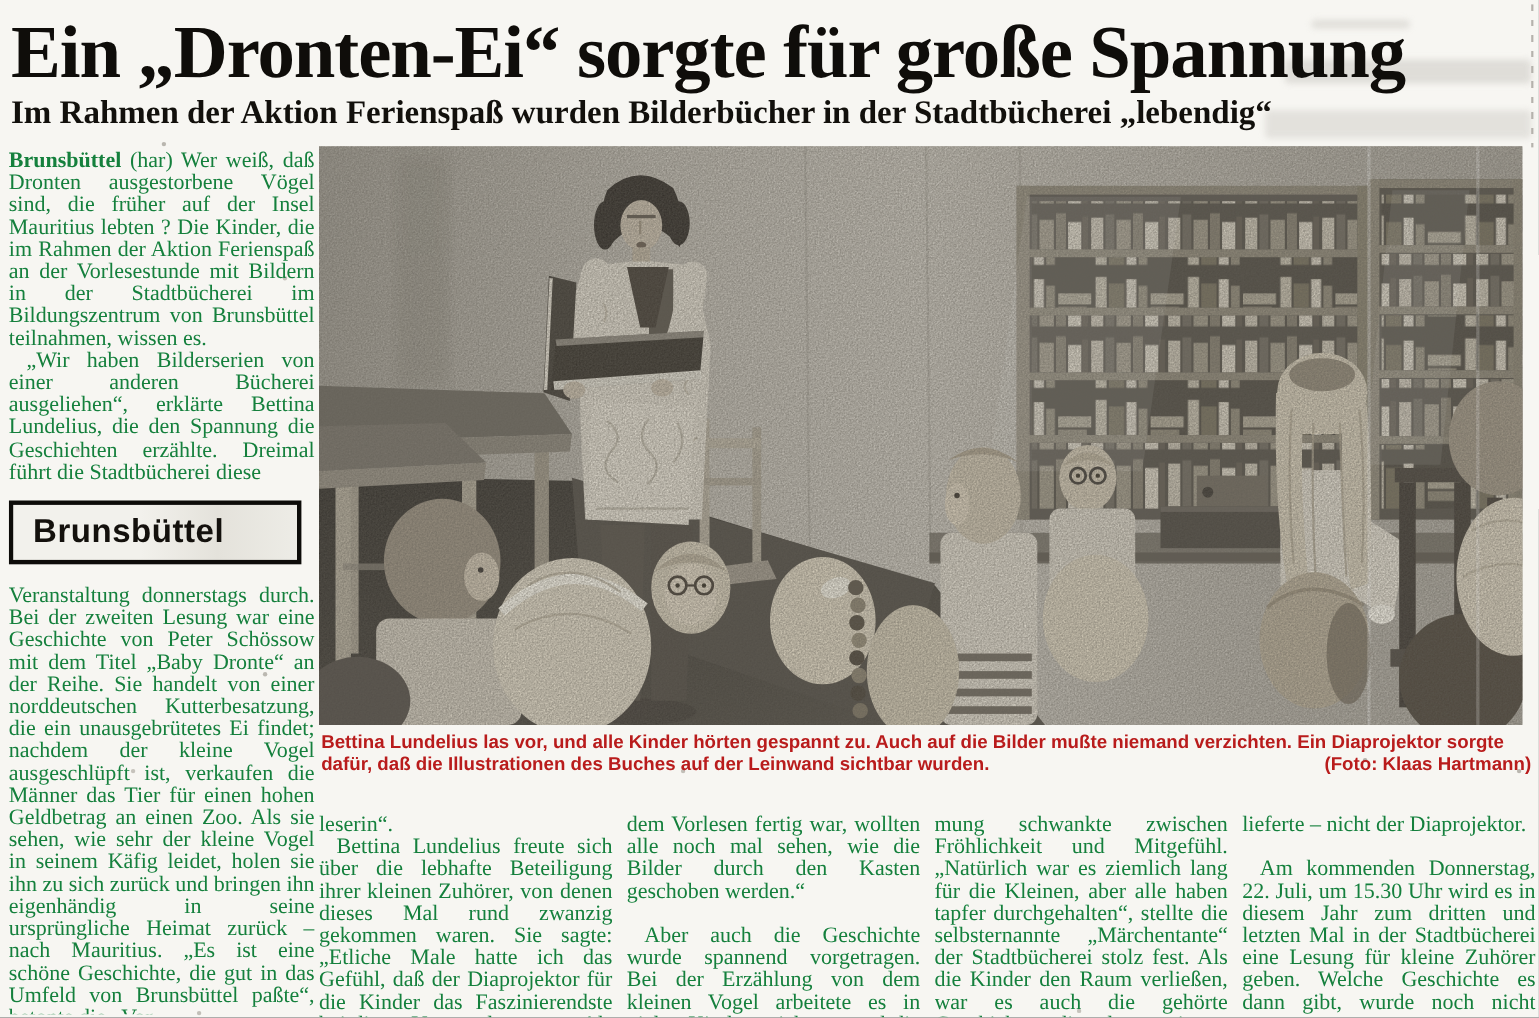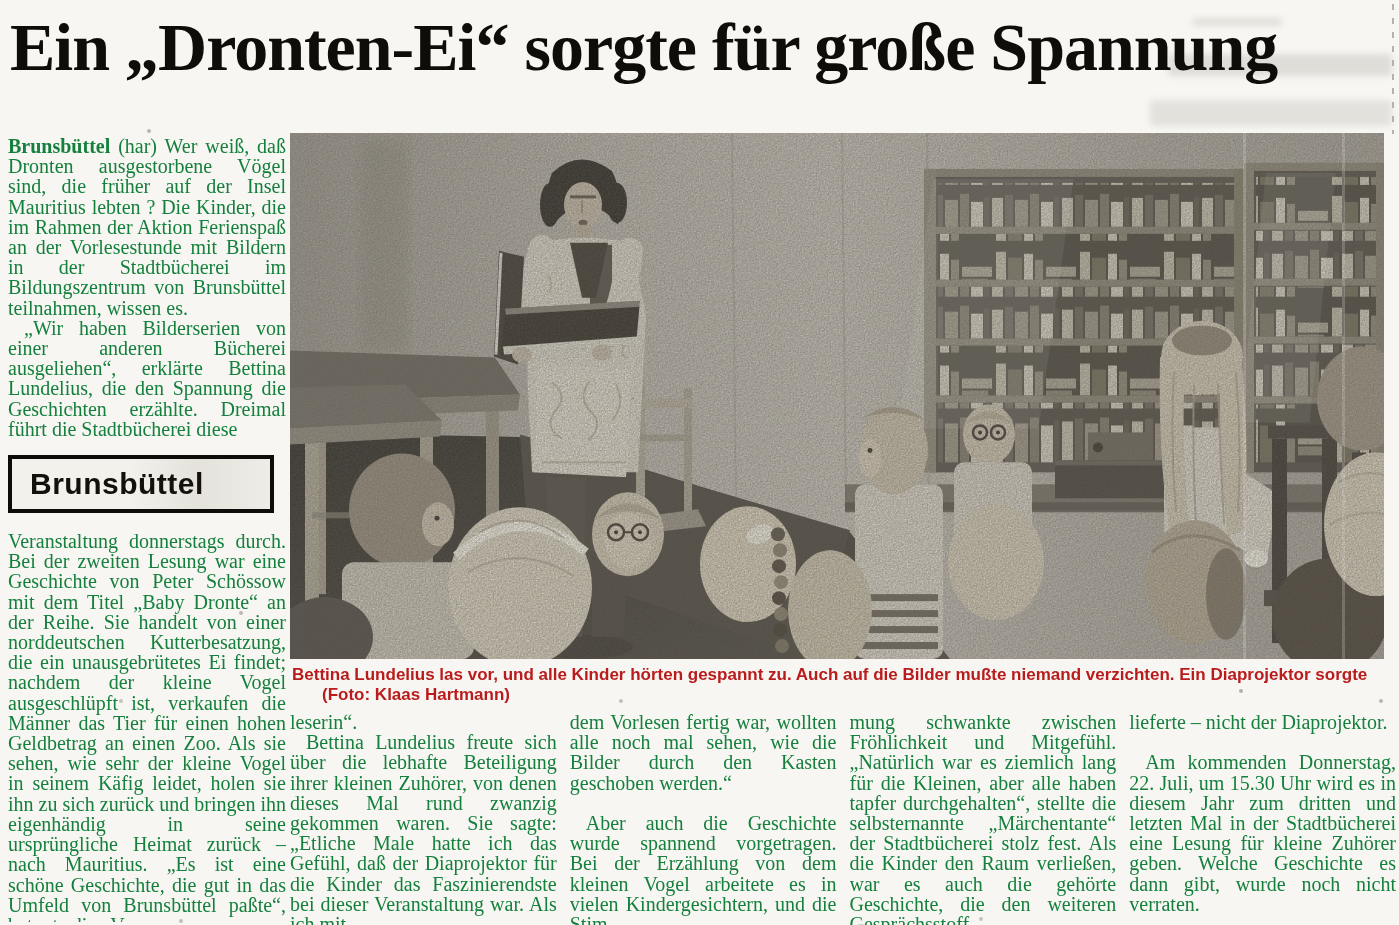--- a/index.html
+++ b/index.html
@@ -57,34 +57,35 @@
     position:absolute; left:292px; top:665px; width:1100px;
     font-family:"Liberation Sans","DejaVu Sans",sans-serif; font-weight:bold;
     font-size:17px; line-height:19.5px; color:#b91c1c;
   }
   .cap2 { display:flex; justify-content:space-between; }
   .credit { white-space:nowrap; padding-left:30px; }
   .bottom-cols {
     position:absolute; left:290px; top:712px; width:1106px; height:213px;
     display:flex; gap:13px; overflow:hidden;
   }
-  .bcol { flex:1; overflow:hidden; }
+  .bcol { flex:1; overflow:hidden;margin-top:27px; }
 </style>
 </head>
 <body>
 
 <div class="page">
 
   <div class="smudge s1"></div>
   <div class="smudge s2"></div>
   <div class="smudge s3"></div>
   <div class="edge-dashes"></div>
   <div class="specks"></div>
 
   <h1 class="headline">Ein „Dronten-Ei“ sorgte für große Spannung</h1>
+  <h2 class="subheadline">Im Rahmen der Aktion Ferienspaß wurden Bilderbücher in der Stadtbücherei „lebendig“</h2>
 
   <div class="col-left">
     <p class="body-p"><span class="dateline">Brunsbüttel</span><span> (har) Wer weiß, daß Dronten ausgestorbene Vögel sind, die früher auf der Insel Mauritius lebten ? Die Kinder, die im Rahmen der Aktion Ferienspaß an der Vorlesestunde mit Bildern in der Stadtbücherei im Bildungszentrum von Brunsbüttel teilnahmen, wissen es.</span></p>
     <p class="body-p indent">„Wir haben Bilderserien von einer anderen Bücherei ausgeliehen“, erklärte Bettina Lundelius, die den Spannung die Geschichten erzählte. Dreimal führt die Stadtbücherei diese</p>
     <div class="location-box">
       <span>Brunsbüttel</span>
     </div>
     <p class="body-p">Veranstaltung donnerstags durch. Bei der zweiten Lesung war eine Geschichte von Peter Schössow mit dem Titel „Baby Dronte“ an der Reihe. Sie handelt von einer norddeutschen Kutterbesatzung, die ein unausgebrütetes Ei findet; nachdem der kleine Vogel ausgeschlüpft ist, verkaufen die Männer das Tier für einen hohen Geldbetrag an einen Zoo. Als sie sehen, wie sehr der kleine Vogel in seinem Käfig leidet, holen sie ihn zu sich zurück und bringen ihn eigenhändig in seine ursprüngliche Heimat zurück – nach Mauritius. „Es ist eine schöne Geschichte, die gut in das Umfeld von Brunsbüttel paßte“, betonte die „Vor-</p>
   </div>
 
@@ -344,20 +345,21 @@
 
       <rect x="953" y="0" width="3" height="527" fill="#ffffff" opacity="0.32"></rect>
       <rect x="1052" y="0" width="3" height="527" fill="#ffffff" opacity="0.28"></rect>
       <rect x="0" y="0" width="1094" height="527" filter="url(#grain)" opacity="0.5"></rect>
     </svg>
   </div>
 
   <div class="caption">
     <div class="cap1">Bettina Lundelius las vor, und alle Kinder hörten gespannt zu. Auch auf die Bilder mußte niemand verzichten. Ein Diaprojektor sorgte</div>
     <div class="cap2">
+      <span>dafür, daß die Illustrationen des Buches auf der Leinwand sichtbar wurden.</span>
       <span class="credit">(Foto: Klaas Hartmann)</span>
     </div>
   </div>
 
   <div class="bottom-cols">
     <div class="bcol">
       <p class="body-p">leserin“.</p>
       <p class="body-p indent">Bettina Lundelius freute sich über die lebhafte Beteiligung ihrer kleinen Zuhörer, von denen dieses Mal rund zwanzig gekommen waren. Sie sagte: „Etliche Male hatte ich das Gefühl, daß der Diaprojektor für die Kinder das Faszinierendste bei dieser Veranstaltung war. Als ich mit</p>
     </div>
     <div class="bcol">

